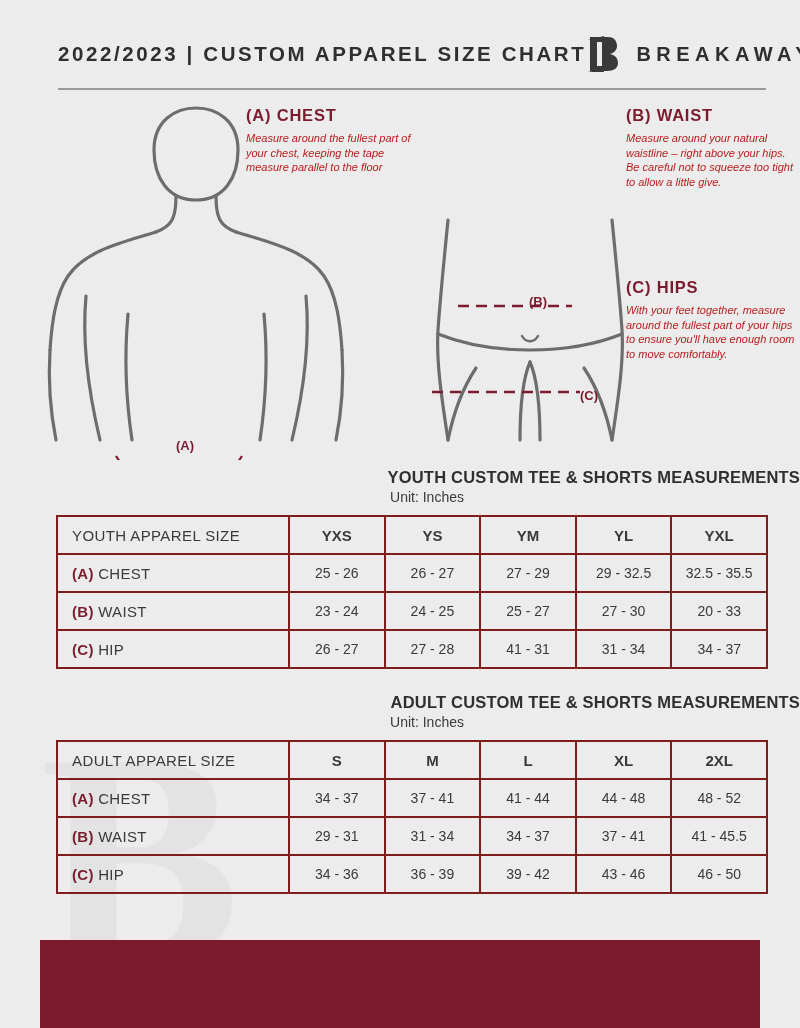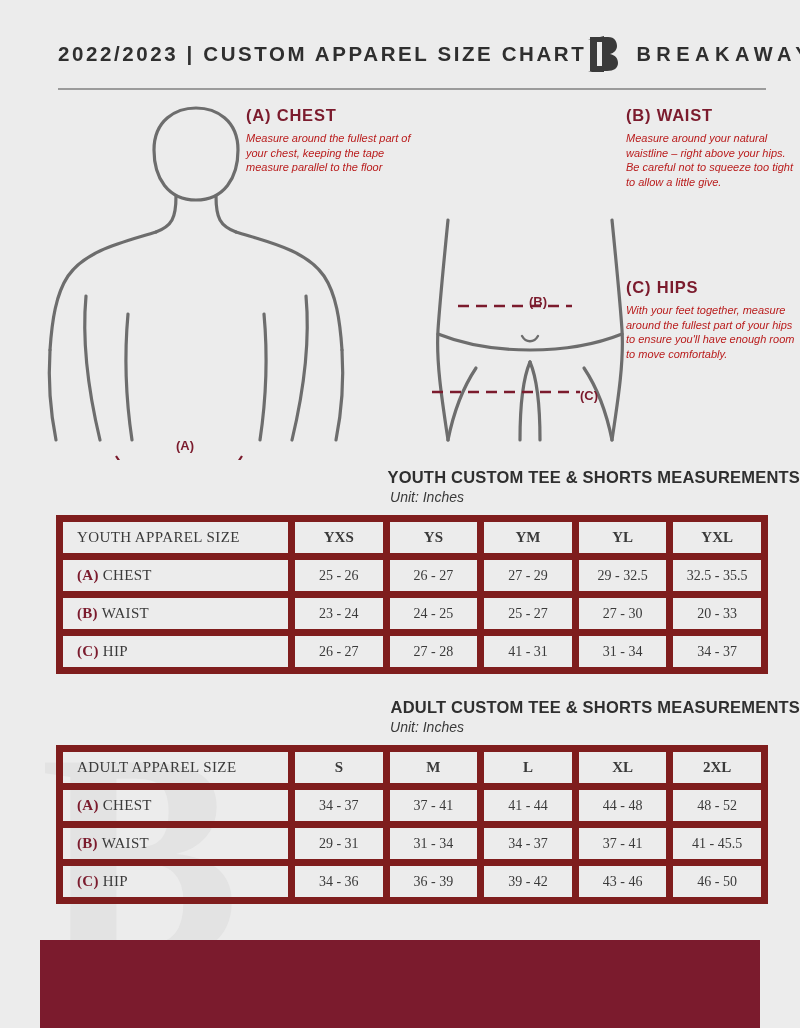--- a/index.html
+++ b/index.html
@@ -99,40 +99,38 @@
   .sec-title {
     text-align: right;
     font-size: 16.5px;
     font-weight: 700;
     color: #2f2f2f;
     letter-spacing: 0.2px;
   }
   .sec-sub {
     text-align: center;
     font-size: 14px;
-    font-style: italic;
     color: #3a3a3a;
     margin-top: 2px;
     margin-bottom: 10px;
     padding-left: 30px;
   }
   table {
     width: 712px;
     margin: 0 auto;
     border-collapse: collapse;
     table-layout: fixed;
   }
   table td, table th {
-    border: 7px solid #7f1d1d;
+    border: 2px solid #7f1d1d;
     height: 38px;
     text-align: center;
     font-size: 14px;
     font-weight: 400;
     color: #3a3a3a;
-    font-family: Liberation Serif, serif;
   }
   table .hdr-row th {
     font-size: 15px;
     font-weight: 700;
   }
   table .hdr-row th.left-head {
     text-align: left;
     padding-left: 14px;
     font-size: 15px;
     font-weight: 400;

